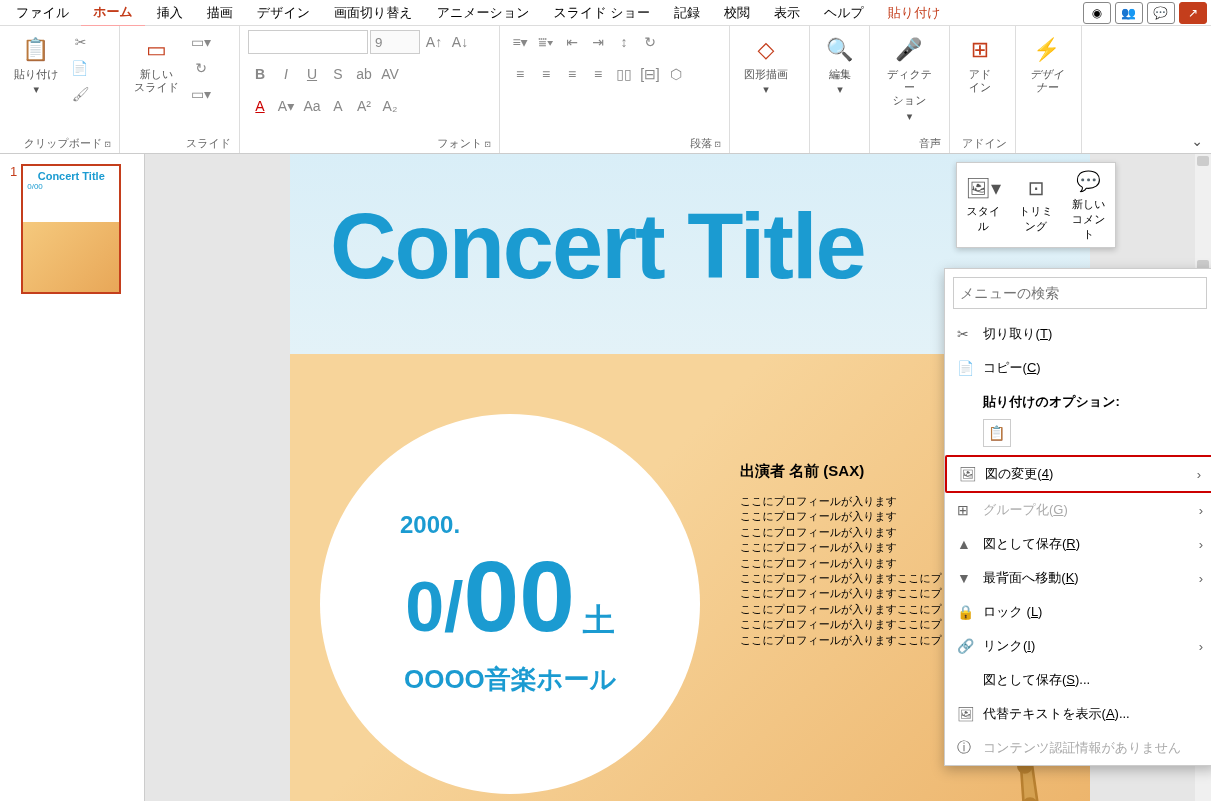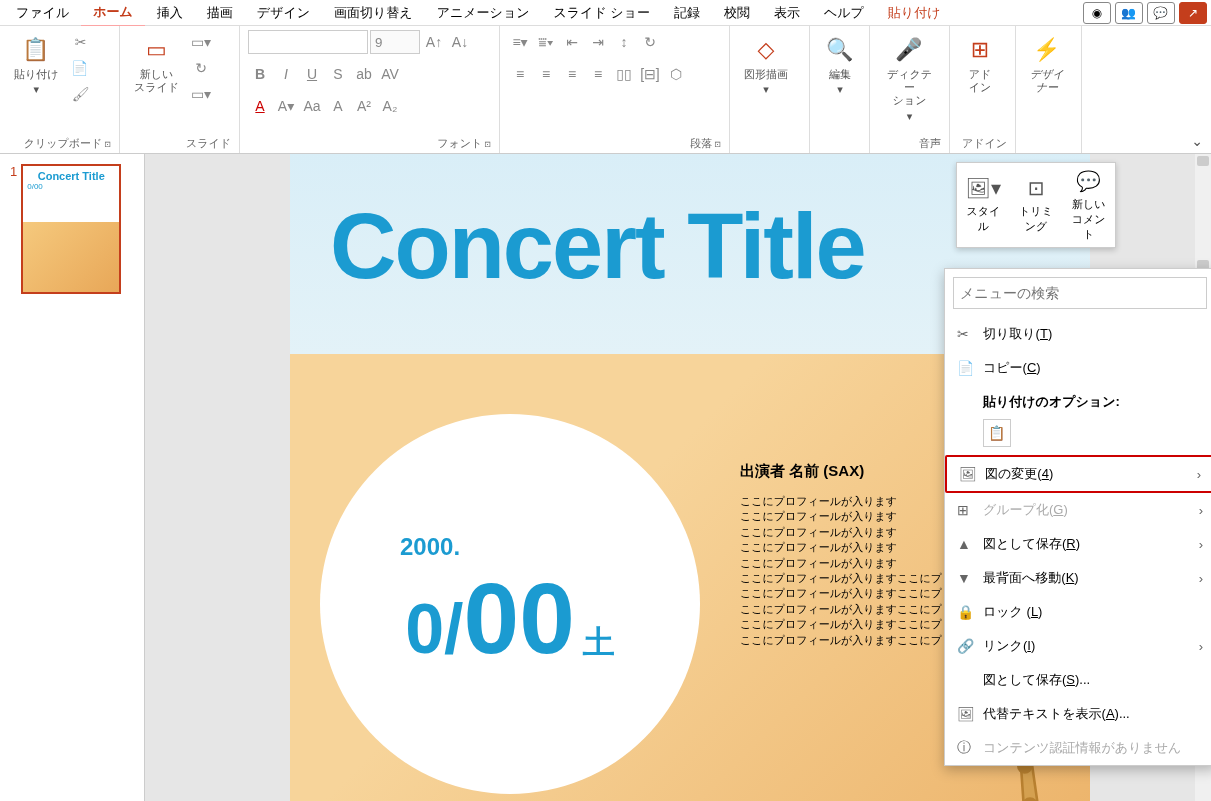--- a/index.html
+++ b/index.html
@@ -294,20 +294,21 @@
       <div class="slide-bg"></div>
       <div class="slide-title">Concert Title</div>
 
       <div class="circle">
         <div class="date-year">2000.</div>
         <div class="date-main">
           <span>0/</span>
           <span class="date-big">00</span>
           <span class="date-day">土</span>
         </div>
+        <div class="hall-text">OOOO音楽ホール</div>
       </div>
 
       <div class="performer">出演者 名前 (SAX)</div>
       <div class="profile" style="white-space:pre-line;">ここにプロフィールが入ります
 ここにプロフィールが入ります
 ここにプロフィールが入ります
 ここにプロフィールが入ります
 ここにプロフィールが入ります
 ここにプロフィールが入りますここにプロフィールが入りますここにプロフィールが入りますここにプロフィールが入りますここにプロフィールが入りますここにプロフィールが入りますここにプロフィールが入りますここにプロフィールが入りますここにプロフィールが入りますここにプロ</div>
 

